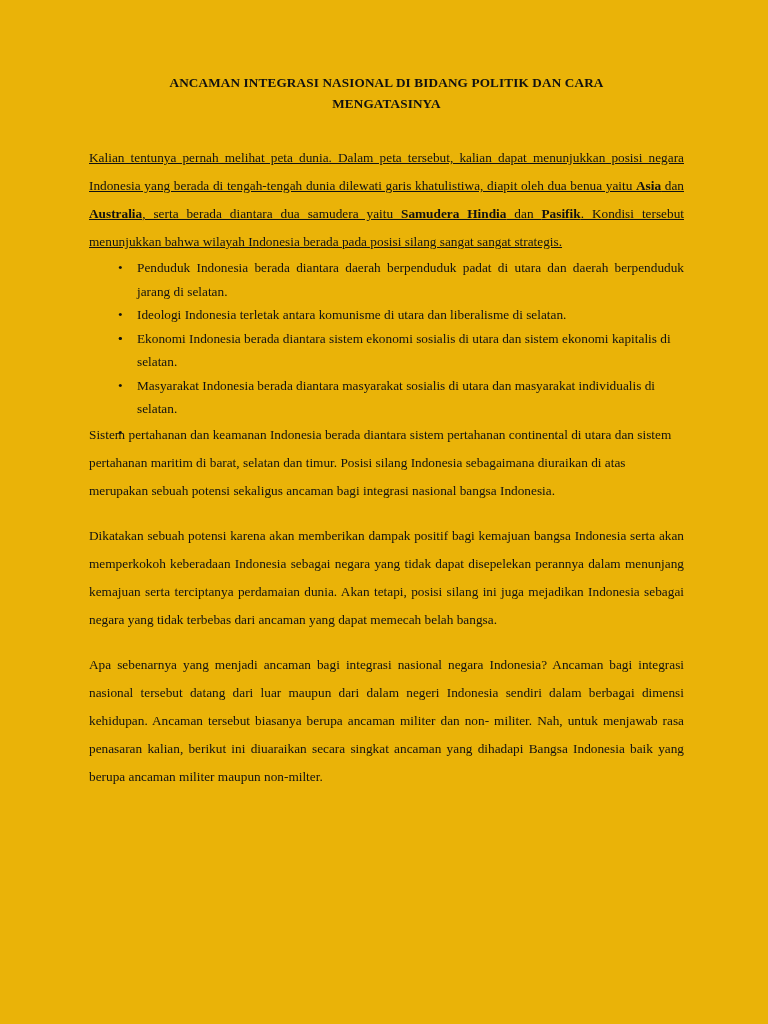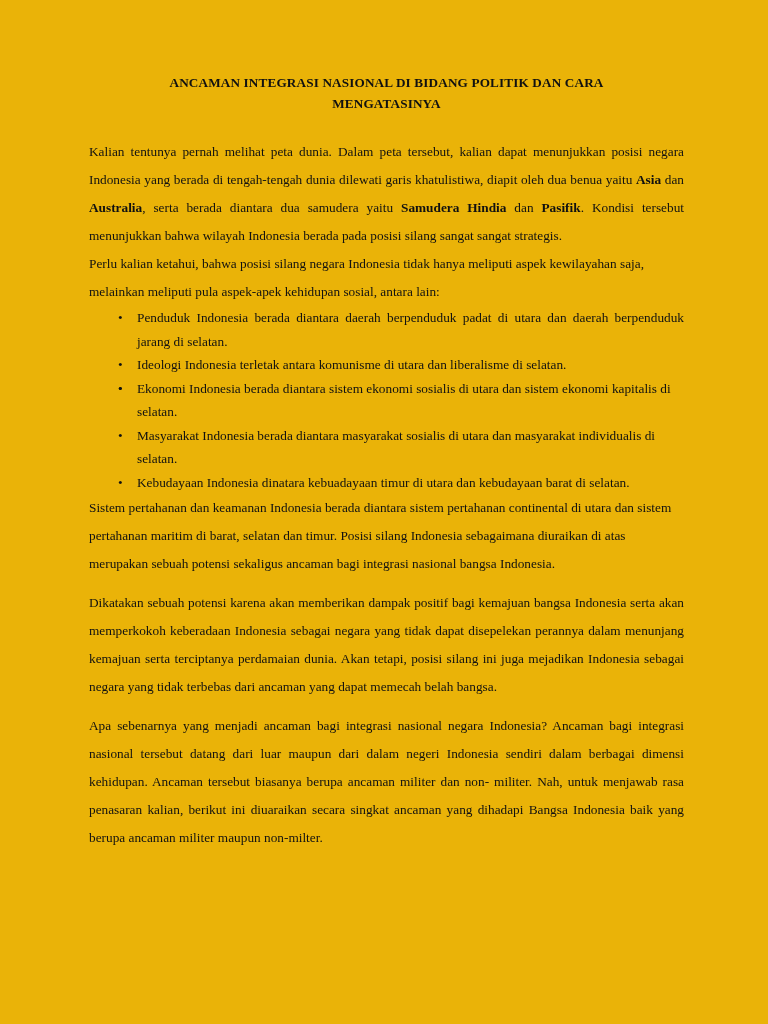--- a/index.html
+++ b/index.html
@@ -42,24 +42,25 @@
   .para {
     font-size: 13.3px;
     line-height: 28px;
     text-align: justify;
     text-justify: inter-word;
     margin: 0;
     padding: 0;
     hyphens: none;
   }
   .para.first-para {
-    margin-top: 22px;
+    margin-top: 28px;
+    text-decoration: underline;
   }
   .para.gap {
-    margin-top: 11px;
+    margin-top: 17px;
   }
   .para-intro {
     font-size: 13.3px;
     line-height: 28px;
     text-align: left;
     margin: 0;
   }
   ul.bullets {
     list-style: none;
     margin: 0;
@@ -89,29 +90,28 @@
 </head>
 <body>
 
 <div class="page">
   <div class="doc-body">
 
     <h1 class="doc-title">ANCAMAN INTEGRASI NASIONAL DI BIDANG POLITIK DAN CARA MENGATASINYA</h1>
 
     <p class="para first-para"><span>Kalian tentunya pernah melihat peta dunia. Dalam peta tersebut, kalian dapat menunjukkan posisi negara Indonesia yang berada di tengah-tengah dunia dilewati garis khatulistiwa, diapit oleh dua benua yaitu </span><b>Asia</b><span> dan </span><b>Australia</b><span>, serta berada diantara dua samudera yaitu </span><b>Samudera Hindia</b><span> dan </span><b>Pasifik</b><span>. Kondisi tersebut menunjukkan bahwa wilayah Indonesia berada pada posisi silang sangat sangat strategis.</span></p>
 
-    <p class="para-intro gap">Perlu kalian ketahui, bahwa posisi silang negara Indonesia tidak hanya meliputi aspek kewilayahan saja, melainkan meliputi pula aspek-apek kehidupan sosial, antara lain:</p>
 
     <ul class="bullets">
       <li class="justify"><span class="bullet-mark">•</span><span>Penduduk Indonesia berada diantara daerah berpenduduk padat di utara dan daerah berpenduduk jarang di selatan.</span></li>
       <li><span class="bullet-mark">•</span><span>Ideologi Indonesia terletak antara komunisme di utara dan liberalisme di selatan.</span></li>
       <li><span class="bullet-mark">•</span></li>
       <li><span class="bullet-mark">•</span><span>Ekonomi Indonesia berada diantara sistem ekonomi sosialis di utara dan sistem ekonomi kapitalis di selatan.</span></li>
       <li><span class="bullet-mark">•</span><span>Masyarakat Indonesia berada diantara masyarakat sosialis di utara dan masyarakat individualis di selatan.</span></li>
-      <li><span class="bullet-mark">•</span><span>Kebudayaan Indonesia dinatara kebuadayaan timur di utara dan kebudayaan barat di selatan.</span></li>
+      <li><span class="bullet-mark">•</span></li>
     </ul>
 
     <p class="para-intro gap">Sistem pertahanan dan keamanan Indonesia berada diantara sistem pertahanan continental di utara dan sistem pertahanan maritim di barat, selatan dan timur. Posisi silang Indonesia sebagaimana diuraikan di atas merupakan sebuah potensi sekaligus ancaman bagi integrasi nasional bangsa Indonesia.</p>
 
     <p class="para gap">Dikatakan sebuah potensi karena akan memberikan dampak positif bagi kemajuan bangsa Indonesia serta akan memperkokoh keberadaan Indonesia sebagai negara yang tidak dapat disepelekan perannya dalam menunjang kemajuan serta terciptanya perdamaian dunia. Akan tetapi, posisi silang ini juga mejadikan Indonesia sebagai negara yang tidak terbebas dari ancaman yang dapat memecah belah bangsa.</p>
 
     <p class="para gap">Apa sebenarnya yang menjadi ancaman bagi integrasi nasional negara Indonesia? Ancaman bagi integrasi nasional tersebut datang dari luar maupun dari dalam negeri Indonesia sendiri dalam berbagai dimensi kehidupan. Ancaman tersebut biasanya berupa ancaman militer dan non- militer. Nah, untuk menjawab rasa penasaran kalian, berikut ini diuaraikan secara singkat ancaman yang dihadapi Bangsa Indonesia baik yang berupa ancaman militer maupun non-milter.</p>
 
   </div>
 </div>

